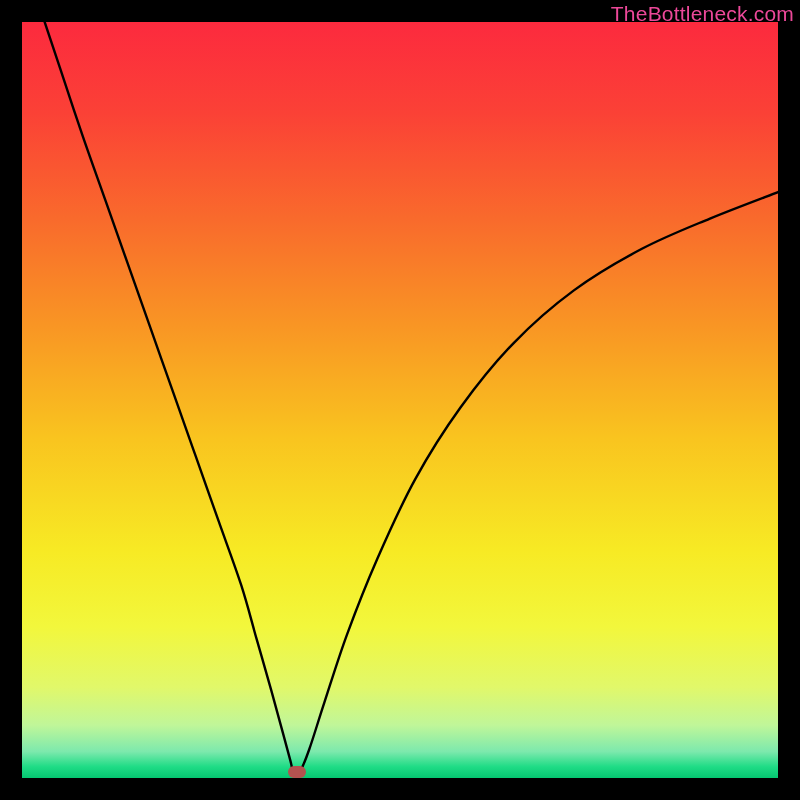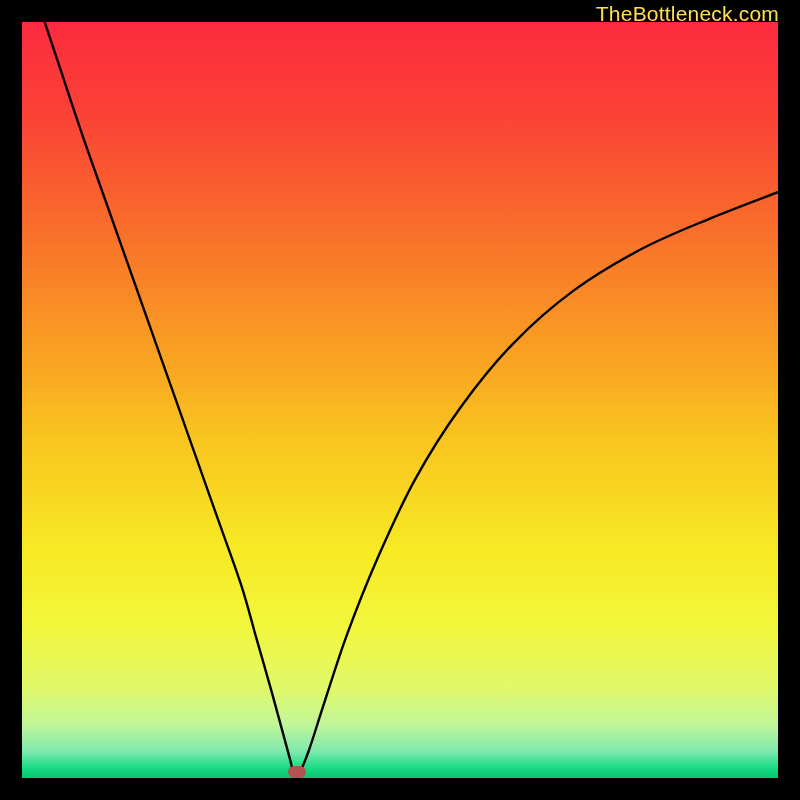--- a/index.html
+++ b/index.html
@@ -22,22 +22,22 @@
   .plot-area {
     position: absolute;
     left: 0;
     top: 0;
     width: 756px;
     height: 756px;
   }
   .watermark {
     position: absolute;
     top: 2px;
-    right: 21px;
-    color: #fde047;
+    right: 6px;
+    color: #ec4899;
     font-size: 21px;
     font-weight: 500;
     letter-spacing: 0.2px;
     user-select: none;
   }
   .marker {
     position: absolute;
     width: 18px;
     height: 12px;
     border-radius: 6px;

